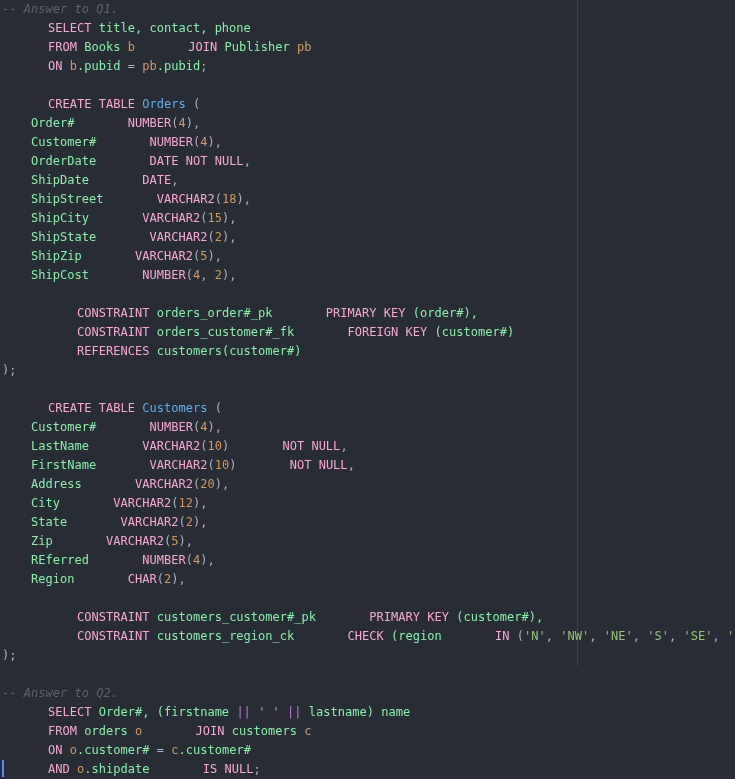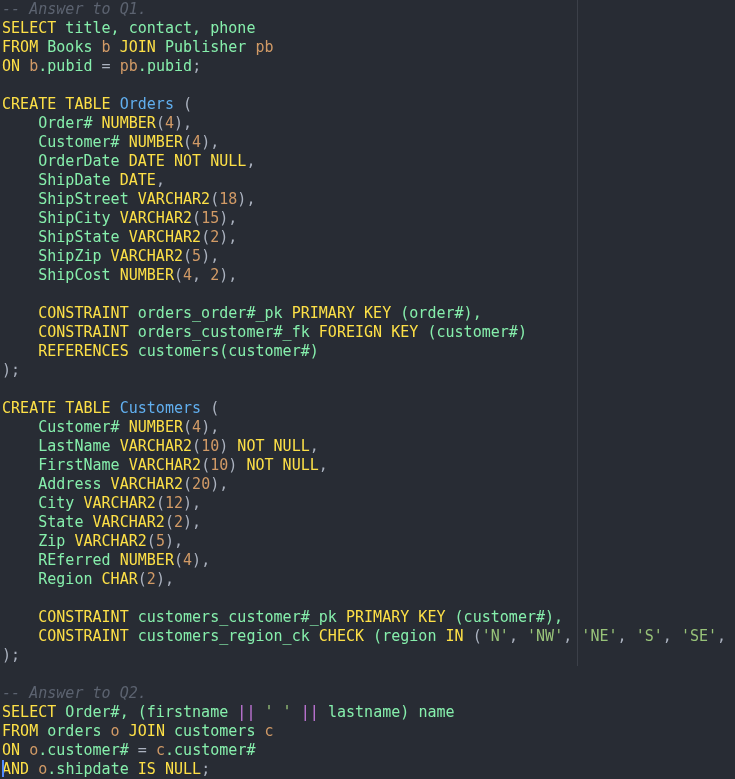--- a/index.html
+++ b/index.html
@@ -25,33 +25,33 @@
     left: 577px;
     width: 1px;
     height: 666px;
     background: #3c4049;
   }
   #code {
     position: relative;
     padding: 0;
     margin: 0;
     font-family: "DejaVu Sans Mono", monospace;
-    font-size: 15px;
+    font-size: 12px;
     line-height: 19px;
     white-space: pre;
     letter-spacing: 0.02px;
     z-index: 2;
   }
   .ln {
     display: block;
     height: 19px;
     padding-left: 2px;
   }
   
-  .kw   { color: #fde047; }
+  .kw   { color: #f9a8d4; margin-left: 46px; }
   .tbl  { color: #61afef; }
   .id   { color: #86efac; }
   .num  { color: #d19a66; }
   .str  { color: #98c379; }
   .op   { color: #abb2bf; }
   .opp  { color: #c678dd; }
   .pun  { color: #abb2bf; }
   .cmt  { color: #5c6370; font-style: italic; }
   .alias{ color: #d19a66; }
   #cursor {

